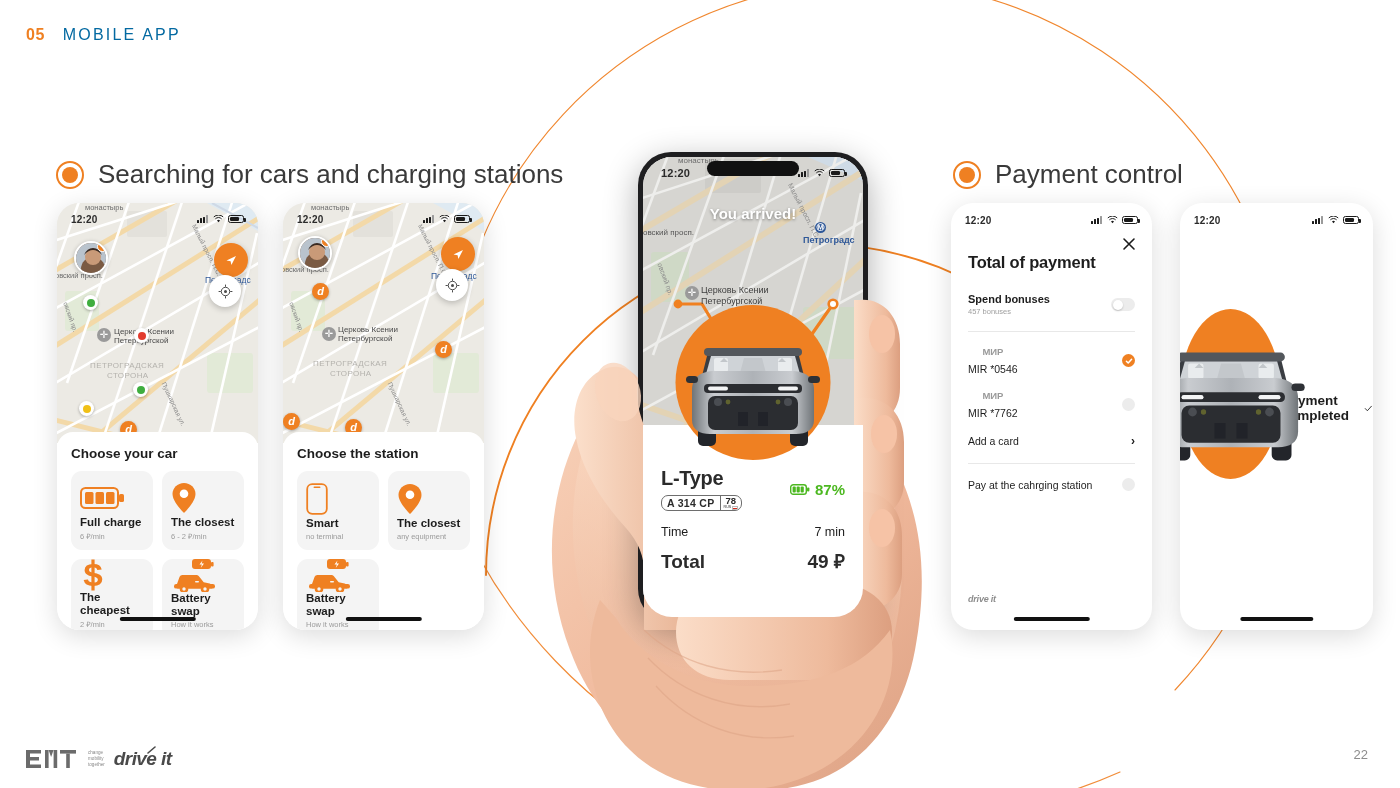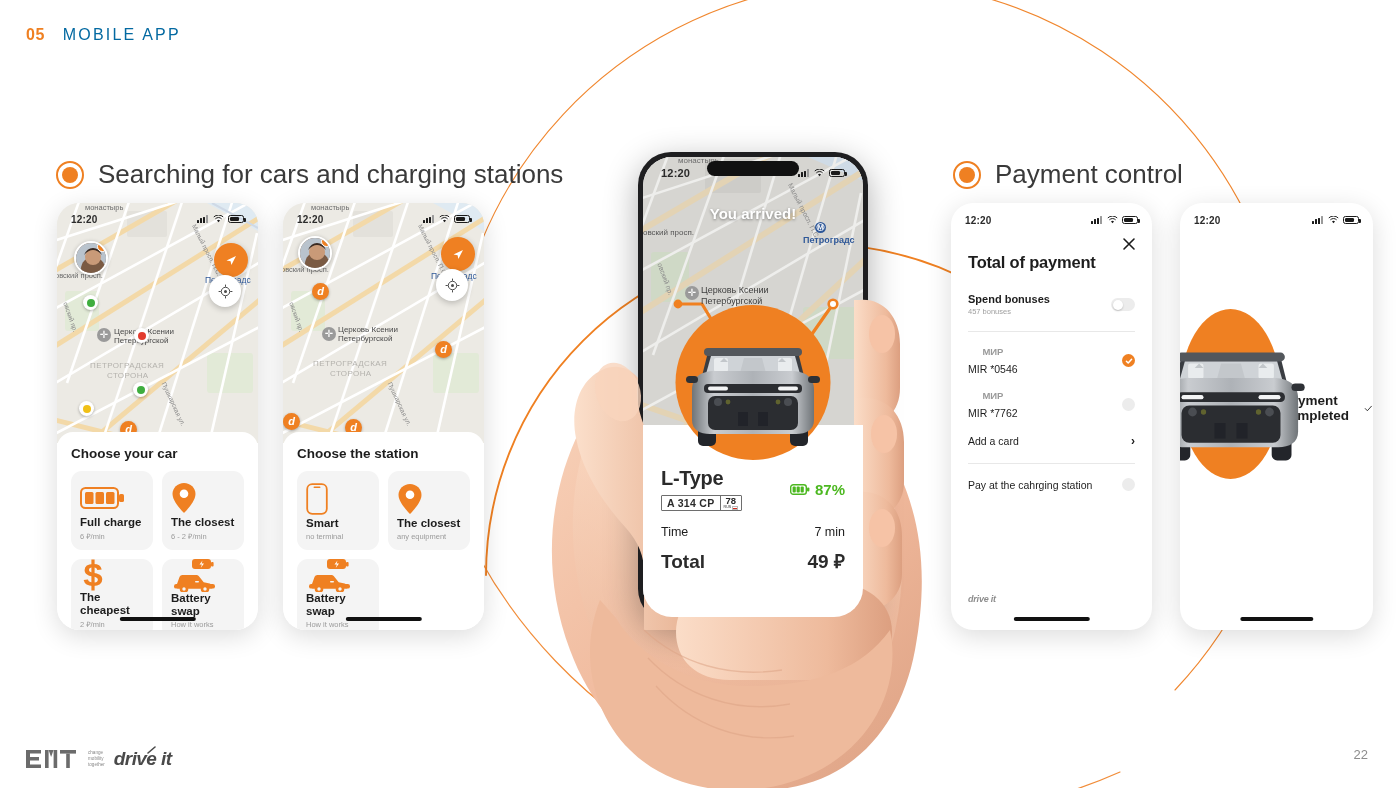--- a/index.html
+++ b/index.html
@@ -106,21 +106,21 @@
   .notch { position:absolute; left:50%; transform:translateX(-50%); top:4px; width:92px;height:15px;
            background:#111; border-radius:10px; z-index:7;}
   .arrived { position:absolute; left:0; right:0; top:48px; text-align:center; color:#fff;
              font-size:15px; font-weight:700; text-shadow:0 1px 3px rgba(0,0,0,.45); z-index:3;}
   .car-circle { position:absolute; left:50%; transform:translateX(-50%); top:148px;
                 width:155px;height:155px;border-radius:50%;background:#ef8022; z-index:3;}
   .detail { position:absolute; left:0; right:0; bottom:0; top:268px; background:#fff; padding:42px 18px 0; z-index:2;}
   .row-a { display:flex; align-items:center; justify-content:space-between; }
   .car-name { font-size:20px; font-weight:700; letter-spacing:-.3px; }
   .batt-row { display:flex; align-items:center; gap:5px; color:#4cb820; font-size:15px; font-weight:700; }
-  .plate { display:inline-flex; align-items:stretch; border:1px solid #6e6e6e; border-radius:1px;
+  .plate { display:inline-flex; align-items:stretch; border:1px solid #6e6e6e; border-radius:7px;
            overflow:hidden; margin-top:5px; background:#fff; }
   .plate-main { padding:1px 5px; font-size:10.5px; font-weight:700; letter-spacing:.3px; }
   .plate-reg { border-left:1px solid #6e6e6e; padding:0 3px; display:flex; flex-direction:column;
                align-items:center; justify-content:center; line-height:1; }
   .plate-reg b { font-size:9.5px; }
   .plate-reg span { font-size:3.6px; display:flex; gap:1px; align-items:center; }
   .flag { display:inline-block; width:6px;height:4px; background:linear-gradient(to bottom,#fff 0 33%,#0039a6 33% 66%,#d52b1e 66% 100%); border:.3px solid #bbb;}
   .row-b { display:flex; justify-content:space-between; align-items:baseline; margin-top:14px; font-size:12.5px; color:#1d1d1d;}
   .row-c { display:flex; justify-content:space-between; align-items:baseline; margin-top:9px; }
   .row-c .k { font-size:19px; font-weight:700; }

